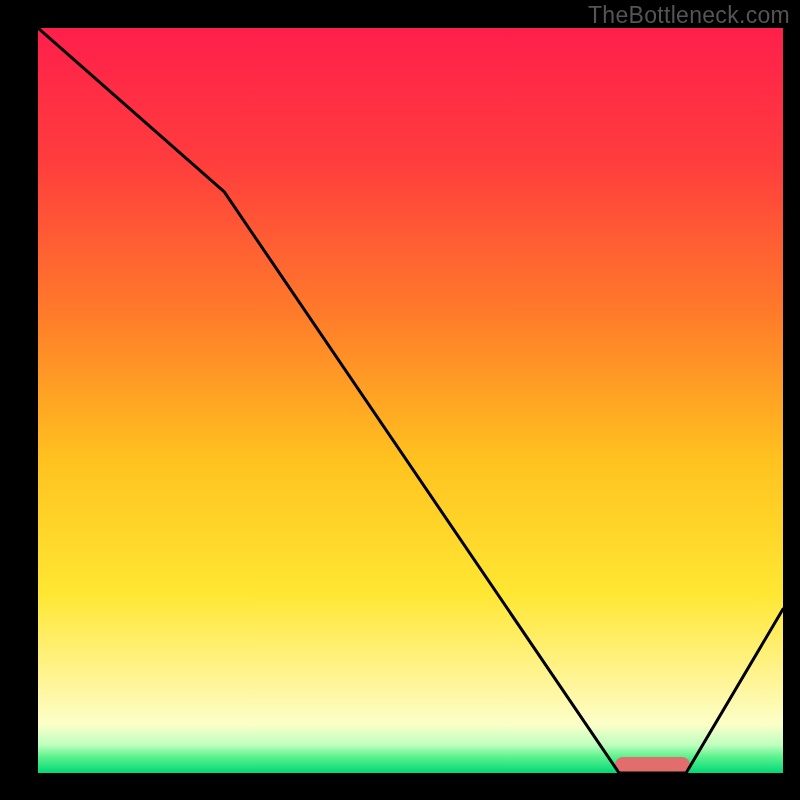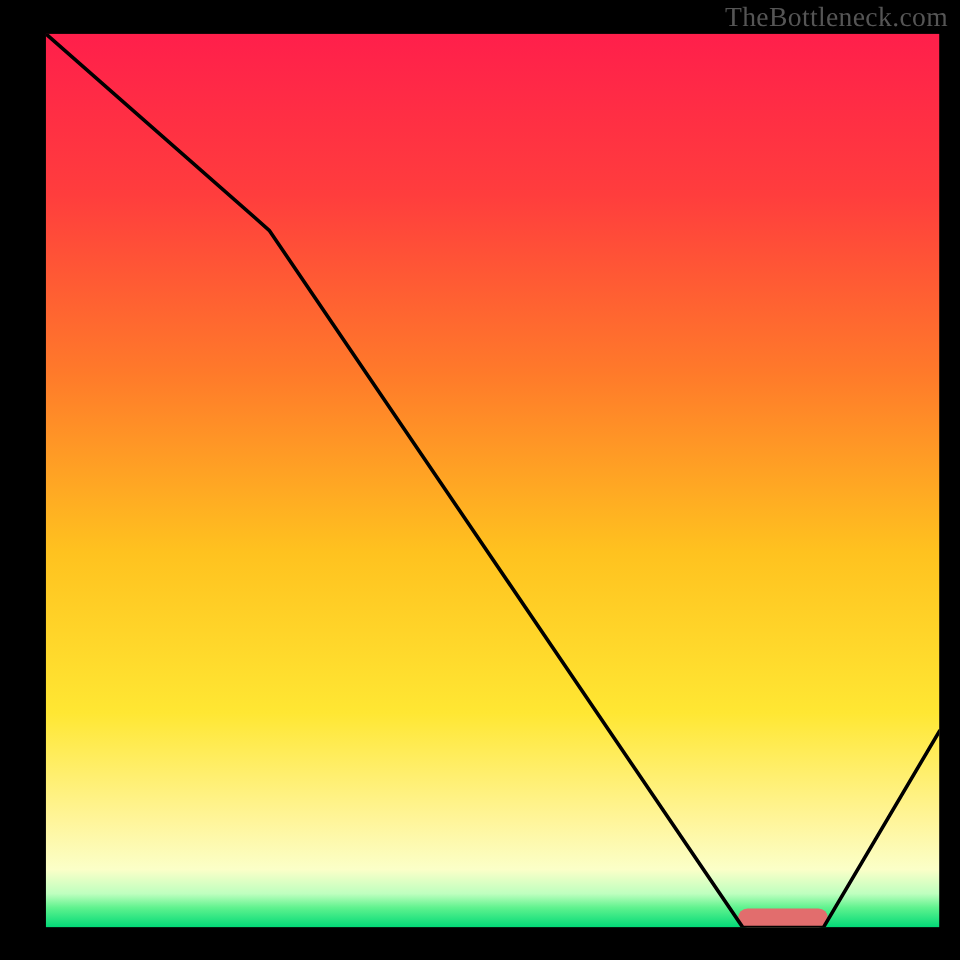--- a/index.html
+++ b/index.html
@@ -8,21 +8,20 @@
     width: 800px;
     height: 800px;
     overflow: hidden;
     background: #000;
     font-family: Arial, Helvetica, sans-serif;
   }
   .wrap {
     position: relative;
     width: 800px;
     height: 764px;
-    font-family: Liberation Serif, serif;
   }
   .watermark {
     position: absolute;
     top: 2px;
     right: 10px;
     color: #555;
     font-size: 23px;
     font-weight: 400;
     letter-spacing: 0.3px;
     z-index: 5;

